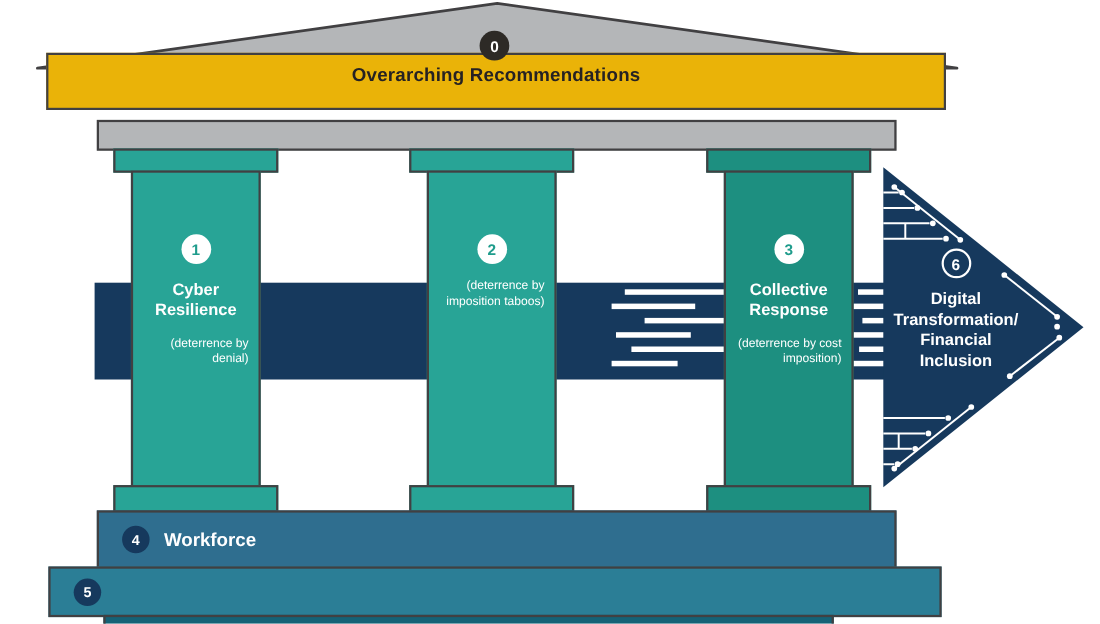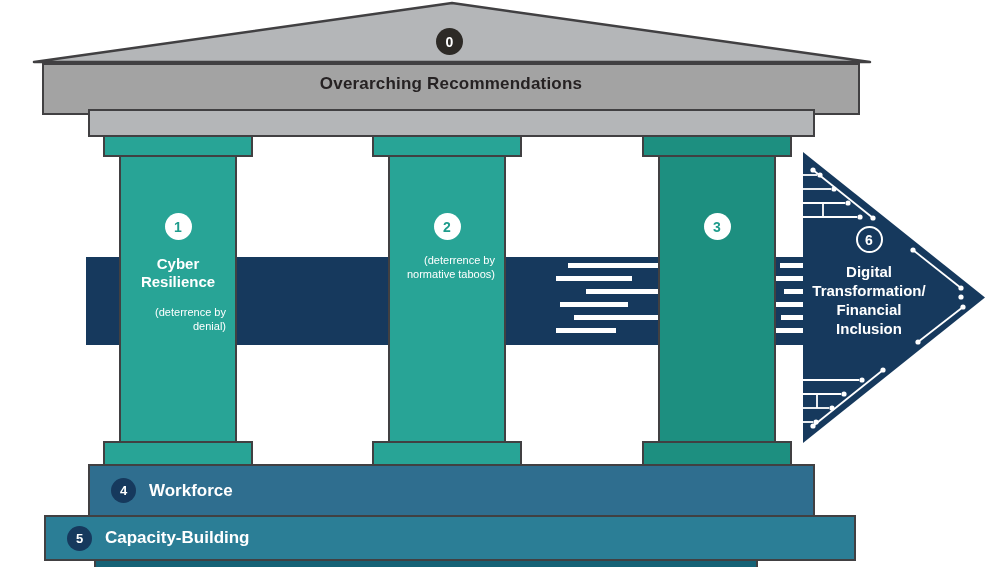--- a/index.html
+++ b/index.html
@@ -4,22 +4,22 @@
 <style>
   html,body{margin:0;padding:0;background:#fff;}
   .stage{
     position:relative;width:1000px;height:567px;background:#fff;overflow:hidden;
     font-family:"Liberation Sans","DejaVu Sans",sans-serif;
   }
   svg{display:block;}
   
   .roof-svg{position:absolute;left:0;top:0;width:1000px;height:122px;}
   .entablature{
-    position:absolute;left:42px;top:63px;width:818px;height:52px;
-    background:#a3a3a3;border:2.5px solid #414042;box-sizing:border-box;
+    position:absolute;left:42px;top:48px;width:818px;height:52px;
+    background:#eab308;border:2.5px solid #414042;box-sizing:border-box;
     display:flex;justify-content:center;align-items:flex-start;padding-top:9px;
   }
   .ped-label{font-size:17px;font-weight:bold;color:#262223;letter-spacing:.2px;}
   
   .badge{
     border-radius:50%;display:flex;align-items:center;justify-content:center;
     font-weight:bold;flex:none;
   }
   .badge-0{
     position:absolute;left:436px;top:28px;width:27px;height:27px;
@@ -108,27 +108,29 @@
   <div class="shaft shaft-1">
     <div class="badge badge-teal">1</div>
     <div class="p-title">Cyber Resilience</div>
     <div class="p-sub">(deterrence by denial)</div>
   </div>
   <div class="pbase pbase-1"></div>
 
   <div class="capital capital-2"></div>
   <div class="shaft shaft-2">
     <div class="badge badge-teal">2</div>
-    <div class="p-sub">(deterrence by normative taboos)</div>
+    <div class="p-sub">(deterrence by imposition taboos)</div>
   </div>
   <div class="pbase pbase-2"></div>
 
   <div class="capital capital-3"></div>
   <div class="shaft shaft-3">
     <div class="badge badge-teal">3</div>
+    <div class="p-title">Collective Response</div>
+    <div class="p-sub">(deterrence by cost imposition)</div>
   </div>
   <div class="pbase pbase-3"></div>
 
   <svg class="arrow-svg" viewBox="0 0 205 310" aria-hidden="true">
     <polygon points="10,7 192,152.5 10,298" fill="#16395d"></polygon>
     <g stroke="#ffffff" stroke-width="1.8" fill="none">
       <path d="M10,30 H24"></path>
         <path d="M10,44 H38"></path>
         <path d="M10,58 H52"></path>
         <path d="M10,72 H64"></path>
@@ -167,17 +169,16 @@
     <div class="badge badge-6">6</div>
     <div class="a-label">Digital Transformation/ Financial Inclusion</div>
   </div>
 
   <div class="step step-a">
     <div class="badge badge-navy">4</div>
     <div class="step-label">Workforce</div>
   </div>
   <div class="step step-b">
     <div class="badge badge-navy">5</div>
-    <div class="step-label">Capacity-Building</div>
   </div>
   <div class="strip"></div>
 
 </div>
 
 </body></html>

